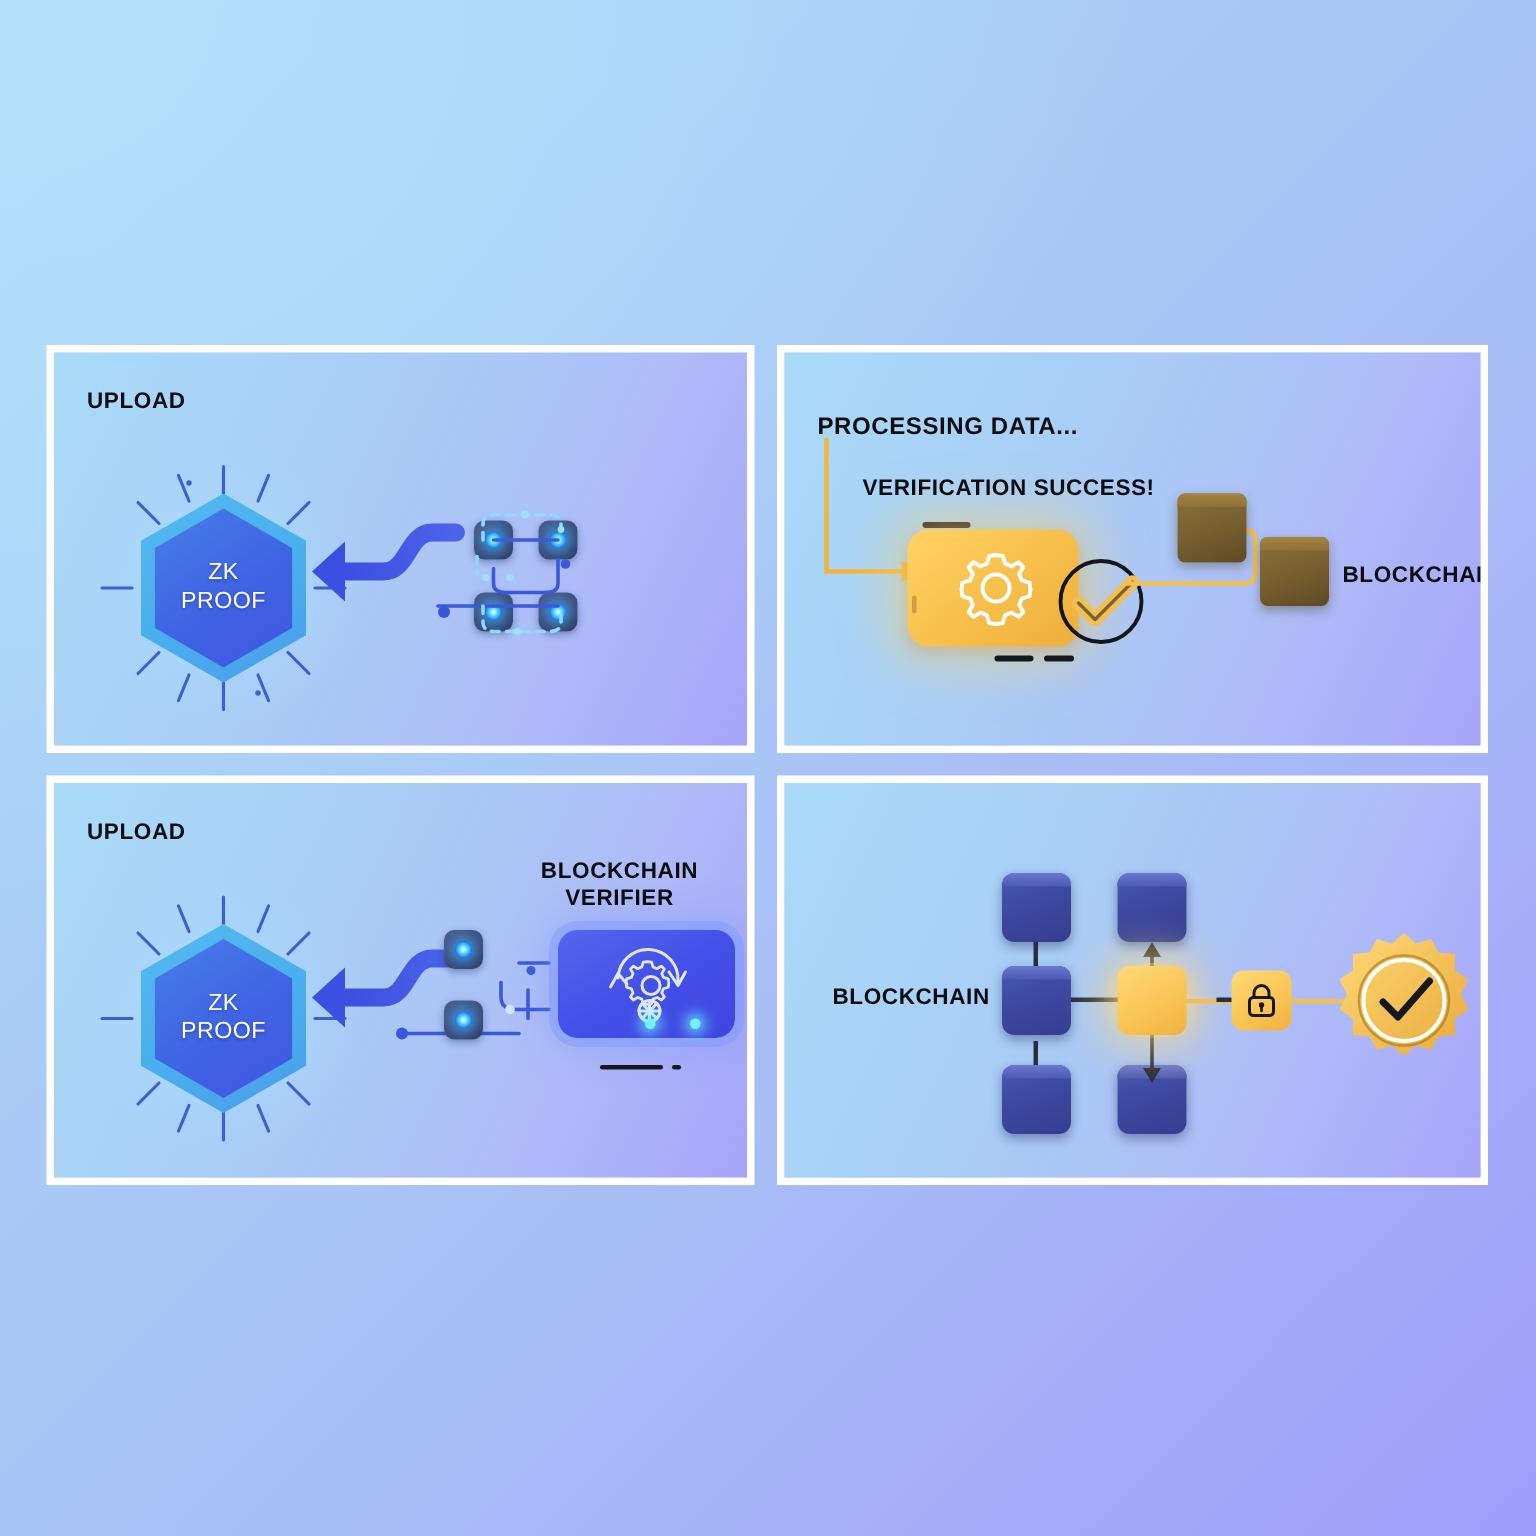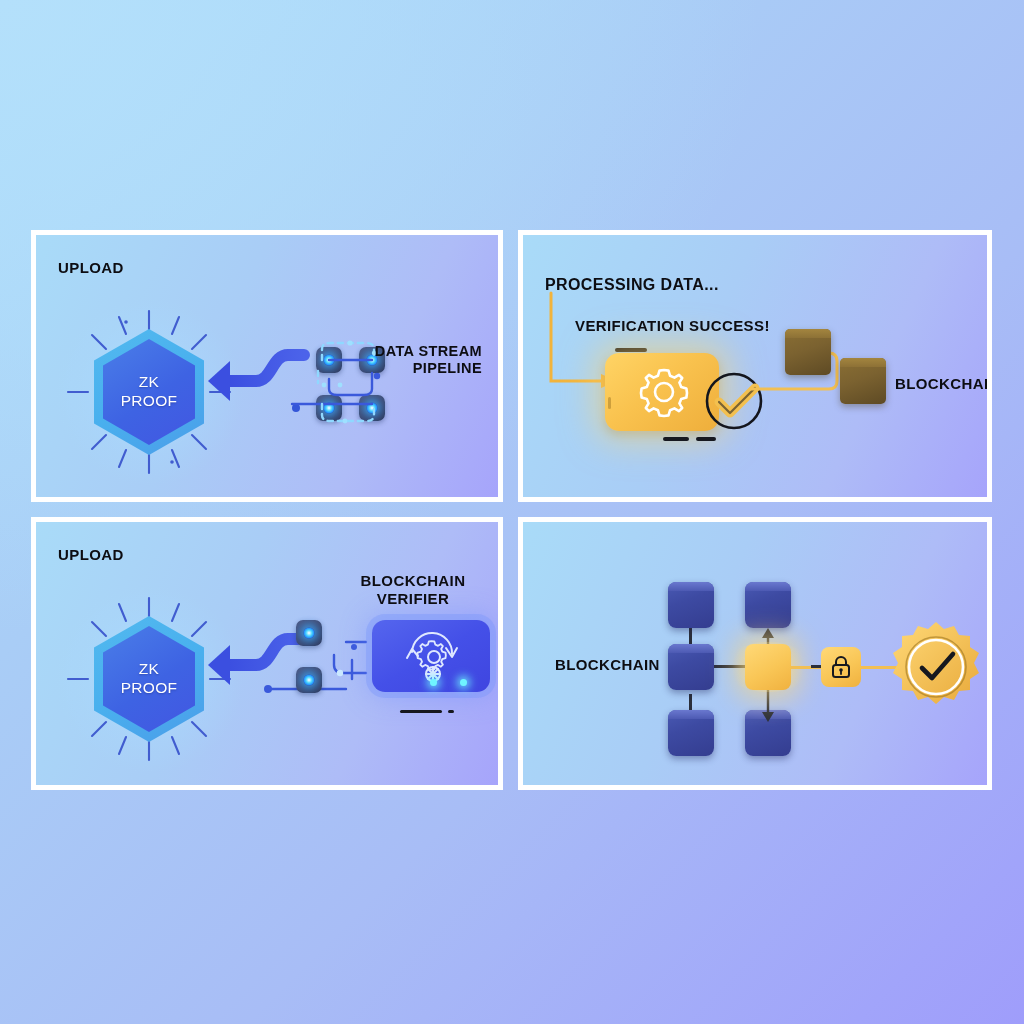--- a/index.html
+++ b/index.html
@@ -246,22 +246,20 @@
           <circle cx="62" cy="12" r="2.6"></circle>
             <circle cx="86" cy="22" r="2.2"></circle>
           <circle cx="57" cy="90" r="2.4"></circle>
           <circle cx="36" cy="54" r="2.4"></circle>
             <circle cx="52" cy="54" r="2.4"></circle>
         </g>
         <circle cx="89" cy="45" r="3.2" fill="#3a59db"></circle>
       </svg>
     </div>
 
-    <div class="lbl lbl-stream" style="left:256px; top:108px; width:190px;">DATA STREAM
-PIPELINE</div>
   </div>
 
   <div class="panel p-tr">
     <div class="panel-inner"></div>
 
     <div class="lbl lbl-proc" style="left:22px; top:25px;">PROCESSING DATA...</div>
 
     <div class="lbl lbl-verif" style="left:52px; top:82px;">VERIFICATION SUCCESS!</div>
 
     <svg style="position:absolute; left:24px; top:54px;" width="120" height="110" viewBox="0 0 120 110">

